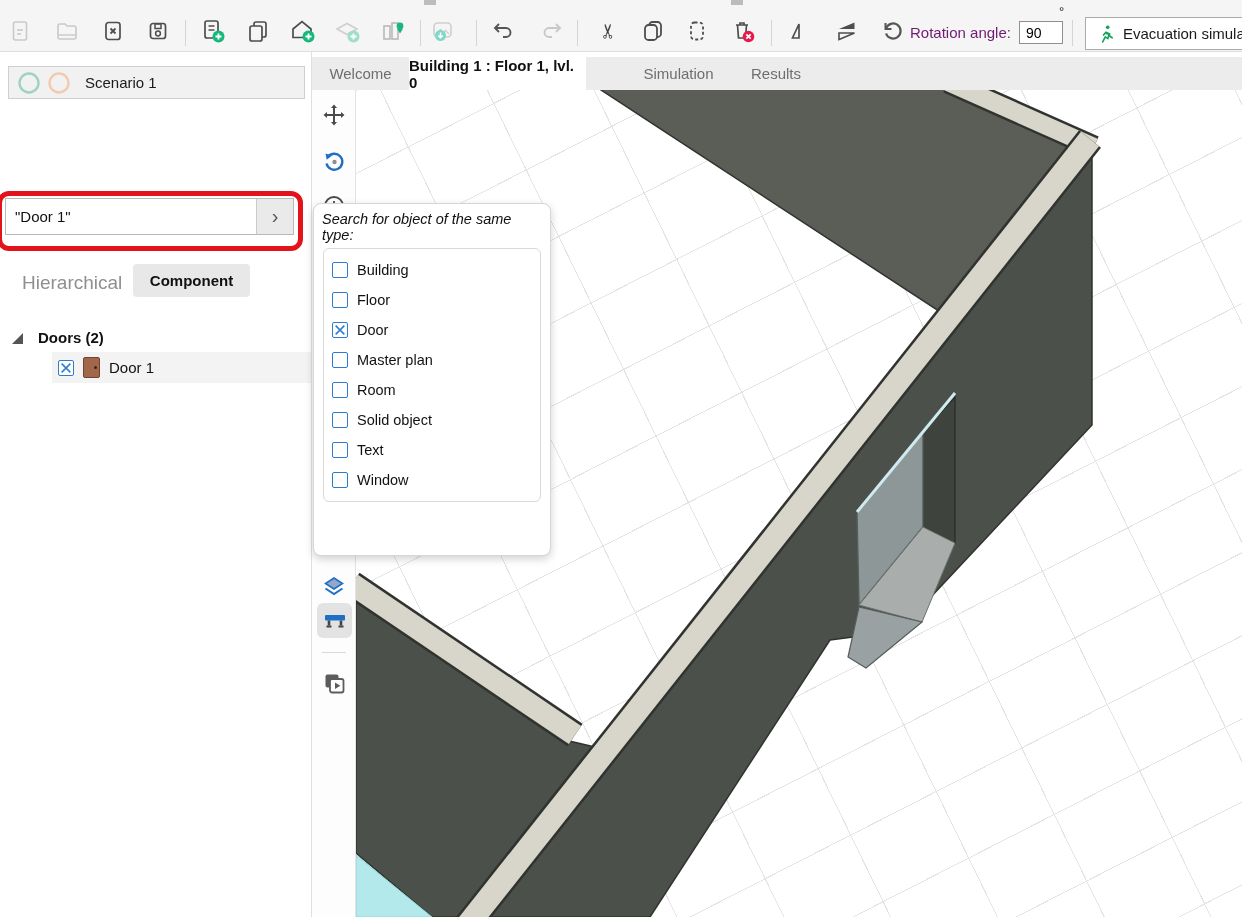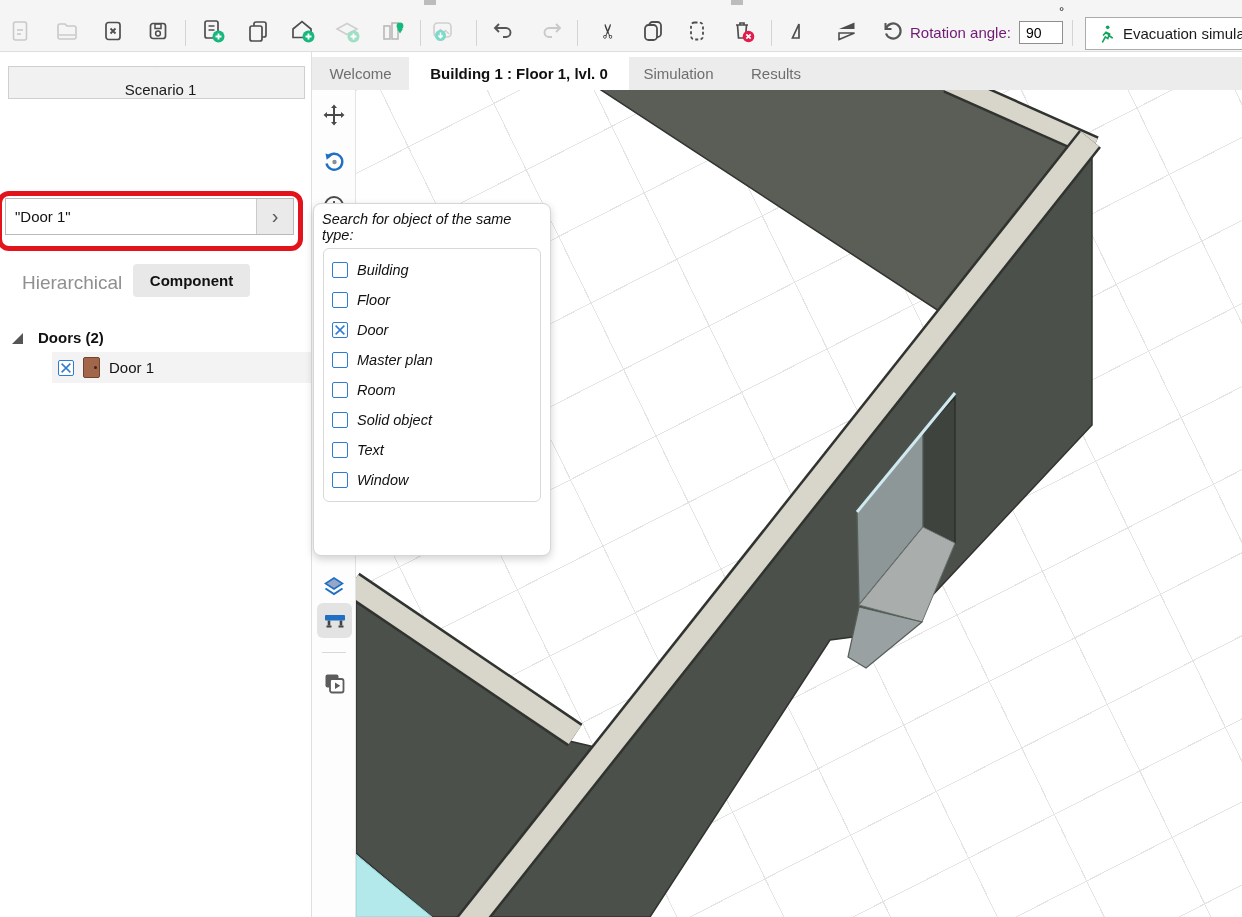--- a/index.html
+++ b/index.html
@@ -13,21 +13,21 @@
   #rotinput{position:absolute;left:1019px;top:21px;width:34px;height:21px;border:1px solid #8f8f8f;font-size:14px;padding:0 2px 0 6px;font-family:"Liberation Sans",sans-serif;background:#fff;}
   #degree{position:absolute;left:1059px;top:4px;font-size:13px;color:#1a1a1a;}
   #evacbtn{position:absolute;left:1085px;top:17px;height:31px;width:210px;background:#fff;border:1px solid #ababab;display:flex;align-items:center;gap:7px;padding:0 10px;font-size:15px;color:#1a1a1a;white-space:nowrap;overflow:hidden;}
   
   #tabbar{position:absolute;left:312px;top:57px;width:930px;height:33px;background:#ececec;}
   .dtab{position:absolute;top:0;height:33px;display:flex;align-items:center;justify-content:center;font-size:15px;color:#6e6e6e;cursor:default;}
   .dtab.active{background:#fff;color:#111;font-weight:bold;}
   
   #leftpanel{position:absolute;left:0;top:52px;width:311px;height:865px;background:#fff;}
   #paneldivider{position:absolute;left:311px;top:52px;width:1px;height:865px;background:#e0e0e0;}
-  #scenariobar{position:absolute;left:8px;top:14px;width:297px;height:33px;background:#f1f1f1;border:1px solid #cfcfcf;display:flex;align-items:center;gap:6px;padding-left:0;box-sizing:border-box;flex-direction:column;}
+  #scenariobar{position:absolute;left:8px;top:14px;width:297px;height:33px;background:#f1f1f1;border:1px solid #cfcfcf;display:flex;align-items:center;gap:6px;padding-left:8px;box-sizing:border-box;}
   #scenariobar span{font-size:15px;color:#1a1a1a;margin-left:8px;}
   #searchbox{position:absolute;left:5px;top:146px;width:289px;height:37px;background:#fff;border:1px solid #b9b9b9;box-sizing:border-box;}
   #searchinput{position:absolute;left:0;top:0;width:250px;height:35px;border:none;outline:none;font-size:15px;padding:0 0 0 9px;font-family:"Liberation Sans",sans-serif;color:#111;background:transparent;}
   #searchgo{position:absolute;right:0;top:0;width:36px;height:35px;background:#eaeaea;border-left:1px solid #cbcbcb;display:flex;align-items:center;justify-content:center;font-size:20px;color:#555;}
   #annotation{position:absolute;left:-3px;top:139px;width:296px;height:50px;border:5px solid #e3131b;border-radius:12px;pointer-events:none;z-index:60;}
   #hiertab{position:absolute;left:22px;top:220px;font-size:19px;color:#8f8f8f;}
   #comptab{position:absolute;left:133px;top:212px;width:117px;height:33px;background:#e8e8e8;border-radius:4px;display:flex;align-items:center;justify-content:center;font-size:15px;font-weight:bold;color:#111;}
   #expander{position:absolute;left:12px;top:281px;width:11px;height:11px;background:#555;clip-path:polygon(100% 0,100% 100%,0 100%);}
   #grouplabel{position:absolute;left:38px;top:277px;font-size:15px;font-weight:bold;color:#111;}
   #doorrow{position:absolute;left:52px;top:300px;width:259px;height:31px;background:#f3f3f3;display:flex;align-items:center;gap:9px;padding-left:6px;box-sizing:border-box;}
@@ -44,21 +44,21 @@
   #doortoolbtn{position:absolute;left:5px;top:513px;width:35px;height:35px;background:#e3e3e3;border-radius:6px;display:flex;align-items:center;justify-content:center;}
   #vtsep{position:absolute;left:10px;top:562px;width:24px;height:1px;background:#d8d8d8;}
   
   #canvas3d{position:absolute;left:356px;top:90px;width:886px;height:827px;background:
      repeating-linear-gradient(153deg,#e4e4e4 0 1px,transparent 1px 74px),
      repeating-linear-gradient(64deg,#e4e4e4 0 1px,transparent 1px 96px),#fff;}
   #scene{position:absolute;left:0;top:0;}
   
   #popup{position:absolute;left:313px;top:203px;width:238px;height:353px;background:#fff;border:1px solid #d6d6d6;border-radius:8px;box-shadow:0 3px 8px rgba(0,0,0,.18);z-index:50;box-sizing:border-box;}
   #popuptitle{padding:7px 8px 3px 8px;font-size:14.5px;color:#111;font-style:italic;}
-  #optbox{margin:2px 9px;border:1px solid #d9d9d9;border-radius:6px;padding:6px 0;font-style:italic;}
+  #optbox{margin:2px 9px;border:1px solid #d9d9d9;border-radius:6px;padding:6px 0;}
   .opt{height:30px;display:flex;align-items:center;gap:9px;padding-left:8px;}
   .opt .lbl{font-size:14.5px;color:#111;}
 </style>
 </head>
 <body>
 
 <div id="app">
 
   <div id="toolbar">
     <div class="mark" style="left:424px"></div>
@@ -206,21 +206,21 @@
       <svg width="20" height="20" viewBox="0 0 24 24">
           <circle cx="14" cy="4" r="2.2" fill="#12a45e"></circle>
           <path d="M8 21.5l3.2-6 3 2 2-5.5-4.2-2-3 3.2M12 11l4.4 1.4M15 13.5l4.4 3" fill="none" stroke="#12a45e" stroke-width="2" stroke-linecap="round"></path>
         </svg>
       <span>Evacuation simula</span>
     </div>
   </div>
 
   <div id="tabbar">
     <div class="dtab" style="left:0;width:97px">Welcome</div>
-    <div class="dtab active" style="left:97px;width:220px">Building 1 : Floor 1, lvl. 0</div>
+    <div class="dtab active" style="left:97px;width:177px">Building 1 : Floor 1, lvl. 0</div>
     <div class="dtab" style="left:313px;width:107px">Simulation</div>
     <div class="dtab" style="left:420px;width:88px">Results</div>
   </div>
 
   <div id="leftpanel">
     <div id="scenariobar">
       <svg width="24" height="24" viewBox="0 0 24 24">
           <circle cx="12" cy="12" r="9.5" fill="none" stroke="#9ed3c0" stroke-width="2.4"></circle>
         </svg>
       <svg width="24" height="24" viewBox="0 0 24 24">

